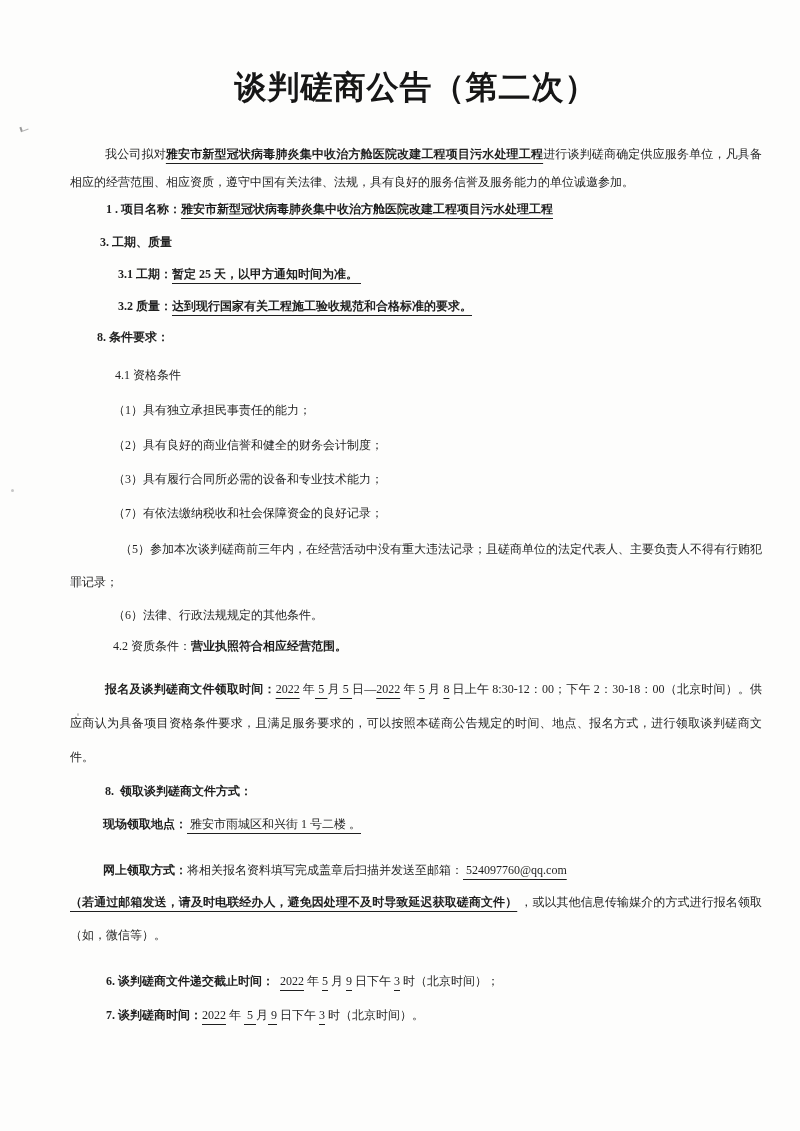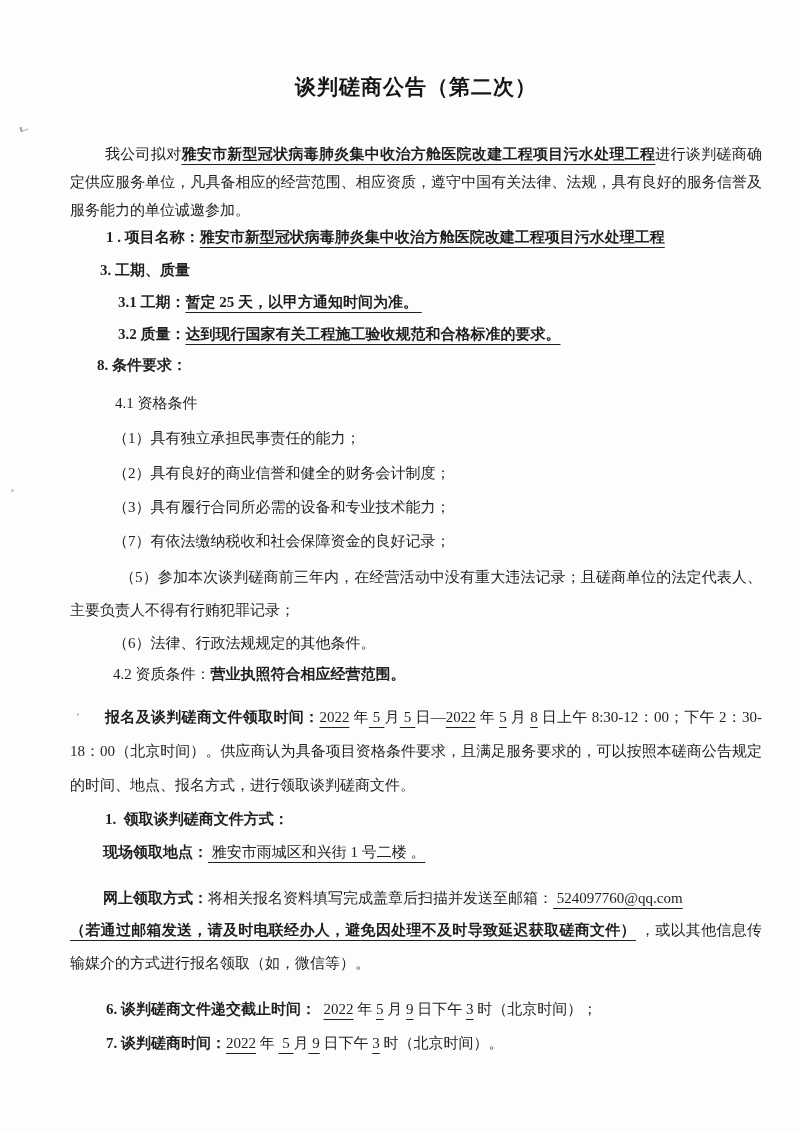--- a/index.html
+++ b/index.html
@@ -13,30 +13,30 @@
     margin:0 auto;
     box-sizing:border-box;
     padding:66px 38px 0 70px;
     background:var(--paper);
     color:var(--ink);
     font-family:"Liberation Serif","DejaVu Serif",serif;
     overflow:hidden;
   }
   .title{
     margin:0;
-    font-size:21px;
+    font-size:32px;
     line-height:42px;
     font-weight:bold;
     text-align:center;
     letter-spacing:1px;
     color:#161616;
   }
   .para{
     margin:0;
-    font-size:15px;
+    font-size:12px;
     line-height:27px;
     white-space:pre-wrap;
   }
   .b{font-weight:bold;}
   .u{text-decoration:underline;text-underline-offset:5px;text-decoration-thickness:1.4px;}
   .intro{margin-top:32px;line-height:28px;text-align:justify;text-indent:35px;}
   .item12{margin-left:36px;line-height:27px;}
   .h3{margin-top:6px;margin-left:30px;font-weight:bold;}
   .sub3{margin-top:5px;margin-left:48px;}
   .h4{margin-top:4px;margin-left:27px;font-weight:bold;}
@@ -84,20 +84,20 @@
   <p class="para cond">（2）具有良好的商业信誉和健全的财务会计制度；</p>
   <p class="para cond-c">（3）具有履行合同所必需的设备和专业技术能力；</p>
   <p class="para cond-c">（7）有依法缴纳税收和社会保障资金的良好记录；</p>
   <p class="para cond5">（5）参加本次谈判磋商前三年内，在经营活动中没有重大违法记录；且磋商单位的法定代表人、主要负责人不得有行贿犯罪记录；</p>
   <p class="para cond6">（6）法律、行政法规规定的其他条件。</p>
 
   <p class="para sub42"><span>4.2 资质条件：</span><span class="b">营业执照符合相应经营范围。</span></p>
 
   <p class="para reg"><span class="b">报名及谈判磋商文件领取时间：</span><span class="u">2022</span><span> 年</span><span class="u"> 5 </span><span>月</span><span class="u"> 5 </span><span>日—</span><span class="u">2022</span><span> 年 </span><span class="u">5</span><span> 月 </span><span class="u">8</span><span> 日上午 8:30-12：00；下午 2：30-18：00（北京时间）。供应商认为具备项目资格条件要求，且满足服务要求的，可以按照本磋商公告规定的时间、地点、报名方式，进行领取谈判磋商文件。</span></p>
 
-  <p class="para h5">1.  领取谈判磋商文件方式：</p>
+  <p class="para h5">8.  领取谈判磋商文件方式：</p>
   <p class="para pickup"><span class="b">现场领取地点：</span><span class="u"> 雅安市雨城区和兴街 1 号二楼 。</span></p>
   <p class="para pickup2"><span class="b">网上领取方式：</span><span>将相关报名资料填写完成盖章后扫描并发送至邮箱：</span><span class="u"> 524097760@qq.com</span></p>
   <p class="para note"><span class="b u">（若通过邮箱发送，请及时电联经办人，避免因处理不及时导致延迟获取磋商文件）</span><span> ，或以其他信息传输媒介的方式进行报名领取（如，微信等）。</span></p>
 
   <p class="para item6"><span class="b">6. 谈判磋商文件递交截止时间：</span><span>  </span><span class="u">2022</span><span> 年 </span><span class="u">5</span><span> 月 </span><span class="u">9</span><span> 日下午 </span><span class="u">3</span><span> 时（北京时间）；</span></p>
   <p class="para item7"><span class="b">7. 谈判磋商时间：</span><span class="u">2022</span><span> 年 </span><span class="u"> 5 </span><span>月</span><span class="u"> 9</span><span> 日下午 </span><span class="u">3</span><span> 时（北京时间）。</span></p>
 </div>
 
 </body></html>

